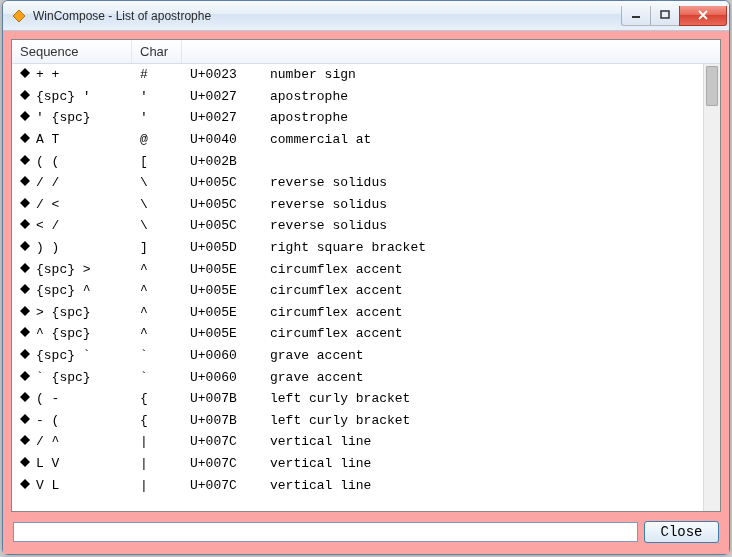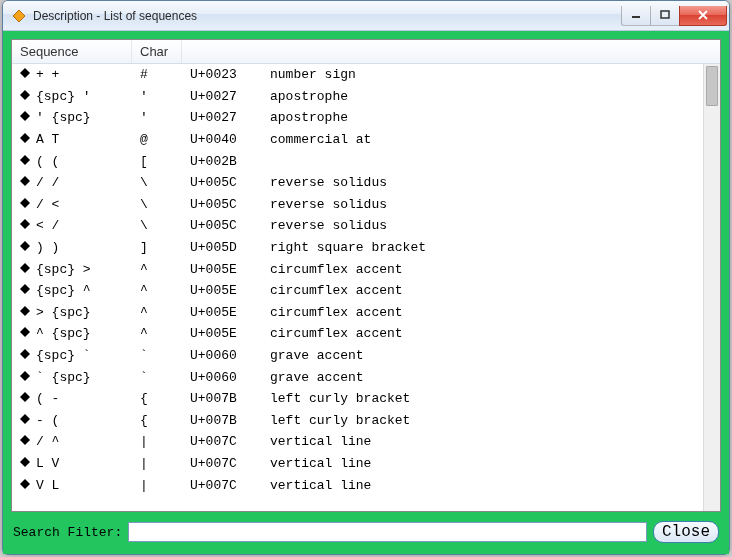--- a/index.html
+++ b/index.html
@@ -64,21 +64,21 @@
     background: linear-gradient(to bottom, #f39b8f 0%, #e8695a 45%, #d8412f 46%, #e8695a 100%);
     color: #fff;
     border-color: #b03626;
   }
   .client {
     flex: 1;
     padding: 8px;
     display: flex;
     flex-direction: column;
     gap: 6px;
-    background: #22c55e;
+    background: #fca5a5;
   }
   .listview {
     flex: 1;
     background: #fff;
     border: 1px solid #888;
     position: relative;
     overflow: hidden;
   }
   .listheader {
     display: grid;
@@ -143,41 +143,41 @@
   .searchbox {
     flex: 1;
     height: 20px;
     border: 1px solid #7a9ac0;
     padding: 1px 4px;
     font-family: inherit;
     font-size: 12px;
     background: #fff;
   }
   .closebtn {
-    width: 66px; height: 22px;
-    font-size: 16px;
+    width: 75px; height: 22px;
+    font-size: 14px;
     font-family: Consolas, "Courier New", monospace;
     border: 1px solid #3c7fb1;
     background: linear-gradient(to bottom, #f6fbff, #dce8f6);
-    border-radius: 10px;
+    border-radius: 3px;
     cursor: default;
   }
   .diamond-svg { width:10px; height:10px; flex-shrink:0; }
 </style>
 </head>
 <body>
 
 <div class="window">
   <div class="titlebar">
     <span class="appicon">
       <svg viewBox="0 0 16 16" width="16" height="16">
         <polygon points="8,2 14,8 8,14 2,8" fill="#f7a21b" stroke="#b36f0a" stroke-width="1"></polygon>
       </svg>
     </span>
-    <span class="title">Description - List of sequences</span>
+    <span class="title">WinCompose - List of apostrophe</span>
     <div class="winbtns">
       <div class="winbtn min">
         <svg width="10" height="10">
             <rect x="1" y="6" width="8" height="2" fill="#333"></rect>
           </svg>
       </div>
       <div class="winbtn max">
         <svg width="10" height="10">
             <rect x="1" y="1" width="8" height="7" fill="none" stroke="#333" stroke-width="1.5"></rect>
           </svg>
@@ -417,18 +417,17 @@
             <div>U+007C</div>
             <div>vertical line</div>
           </div>
         </div>
       <div class="vscroll">
         <div class="thumb"></div>
       </div>
     </div>
 
     <div class="bottombar">
-      <label>Search Filter:</label>
       <input class="searchbox" type="text" value="" style="">
       <button class="closebtn">Close</button>
     </div>
   </div>
 </div>
 
 </body></html>

